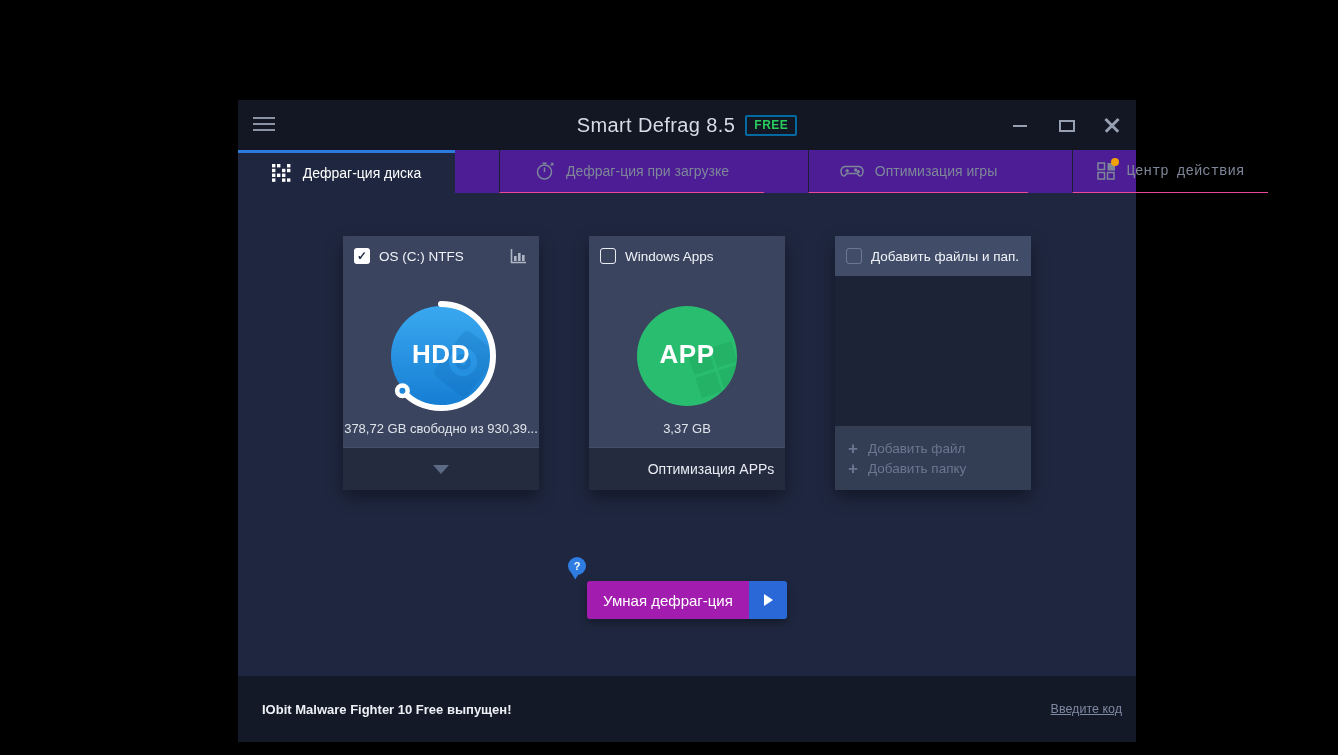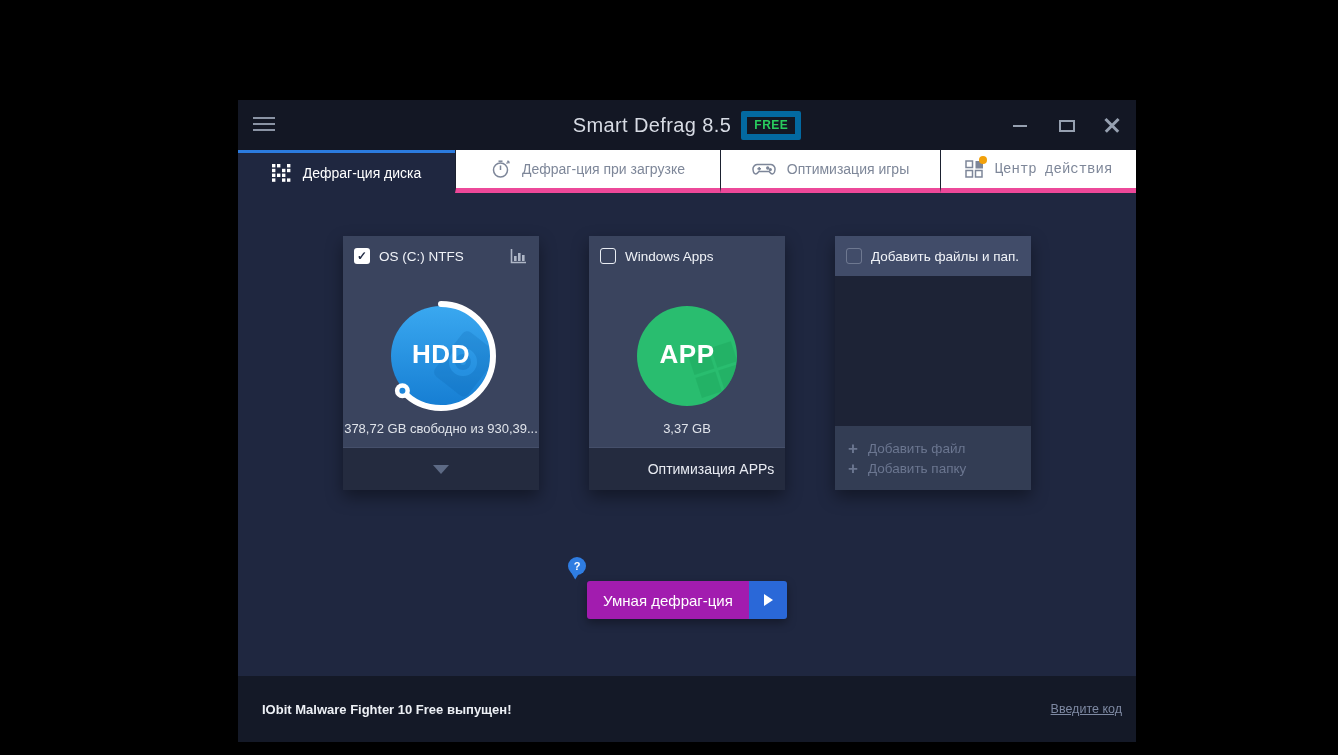--- a/index.html
+++ b/index.html
@@ -10,32 +10,32 @@
   .window{
     position:absolute;left:238px;top:100px;width:898px;height:642px;
     background:#1f2740;display:flex;flex-direction:column;
   }
   
   .titlebar{flex:0 0 50px;background:#131724;position:relative;display:flex;align-items:center;justify-content:center;}
   .hamburger{position:absolute;left:15px;top:17px;width:22px;cursor:pointer;}
   .hamburger span{display:block;width:22px;height:2px;background:#8a93a4;margin-bottom:4px;}
   .title-wrap{display:flex;align-items:center;gap:10px;}
   .app-title{font-size:20px;font-weight:300;color:#d7dbe4;letter-spacing:.4px;}
-  .free-badge{color:#29cc5e;border:6px solid #0369a1;font-size:12px;font-weight:bold;padding:1px 7px 2px;border-radius:2px;letter-spacing:.5px;}
+  .free-badge{color:#29cc5e;border:2px solid #0369a1;font-size:12px;font-weight:bold;padding:1px 7px 2px;border-radius:2px;letter-spacing:.5px;}
   .win-controls{position:absolute;right:16px;top:0;height:100%;display:flex;align-items:center;gap:30px;}
   .ctrl{width:16px;height:16px;position:relative;cursor:pointer;}
   .ctrl-min::before{content:"";position:absolute;left:1px;right:1px;top:8px;height:2px;background:#96a0b0;}
   .ctrl-max::before{content:"";position:absolute;left:1px;top:3px;width:12px;height:8px;border:2px solid #96a0b0;}
   .ctrl-close::before,.ctrl-close::after{content:"";position:absolute;left:-1px;top:7px;width:18px;height:2.5px;background:#96a0b0;}
   .ctrl-close::before{transform:rotate(45deg);}
   .ctrl-close::after{transform:rotate(-45deg);}
   
-  .tabbar{flex:0 0 43px;background:#ffffff;display:flex;}
+  .tabbar{flex:0 0 43px;background:#4c1d95;display:flex;gap:44px;}
   .tab{box-sizing:border-box;display:flex;align-items:center;justify-content:center;gap:11px;
-       color:#7e8799;font-size:14px;border-bottom:5px solid #ec4899;cursor:pointer;white-space:nowrap;}
+       color:#7e8799;font-size:14px;border-bottom:1px solid #ec4899;cursor:pointer;white-space:nowrap;}
   .tab + .tab{border-left:1px solid #1b2130;}
   .tab--active{background:#1f2740;color:#fff;border-top:3px solid #2b7bdf;border-bottom:none;}
   .tab-icon{display:flex;align-items:center;position:relative;}
   .tab-dot{position:absolute;right:-3px;top:-4px;width:8px;height:8px;border-radius:50%;background:#f2a10a;}
   
   .content{flex:1;position:relative;background:#1f2740;}
   .cards{position:absolute;top:43px;left:0;right:0;display:flex;justify-content:center;gap:50px;}
   .card{width:196px;height:254px;background:#3a445e;display:flex;flex-direction:column;box-shadow:0 7px 16px rgba(0,0,0,.4);}
   .card-header{flex:0 0 40px;display:flex;align-items:center;padding:0 11px;gap:9px;}
   .checkbox{flex:0 0 16px;width:16px;height:16px;border-radius:3px;box-sizing:border-box;cursor:pointer;

